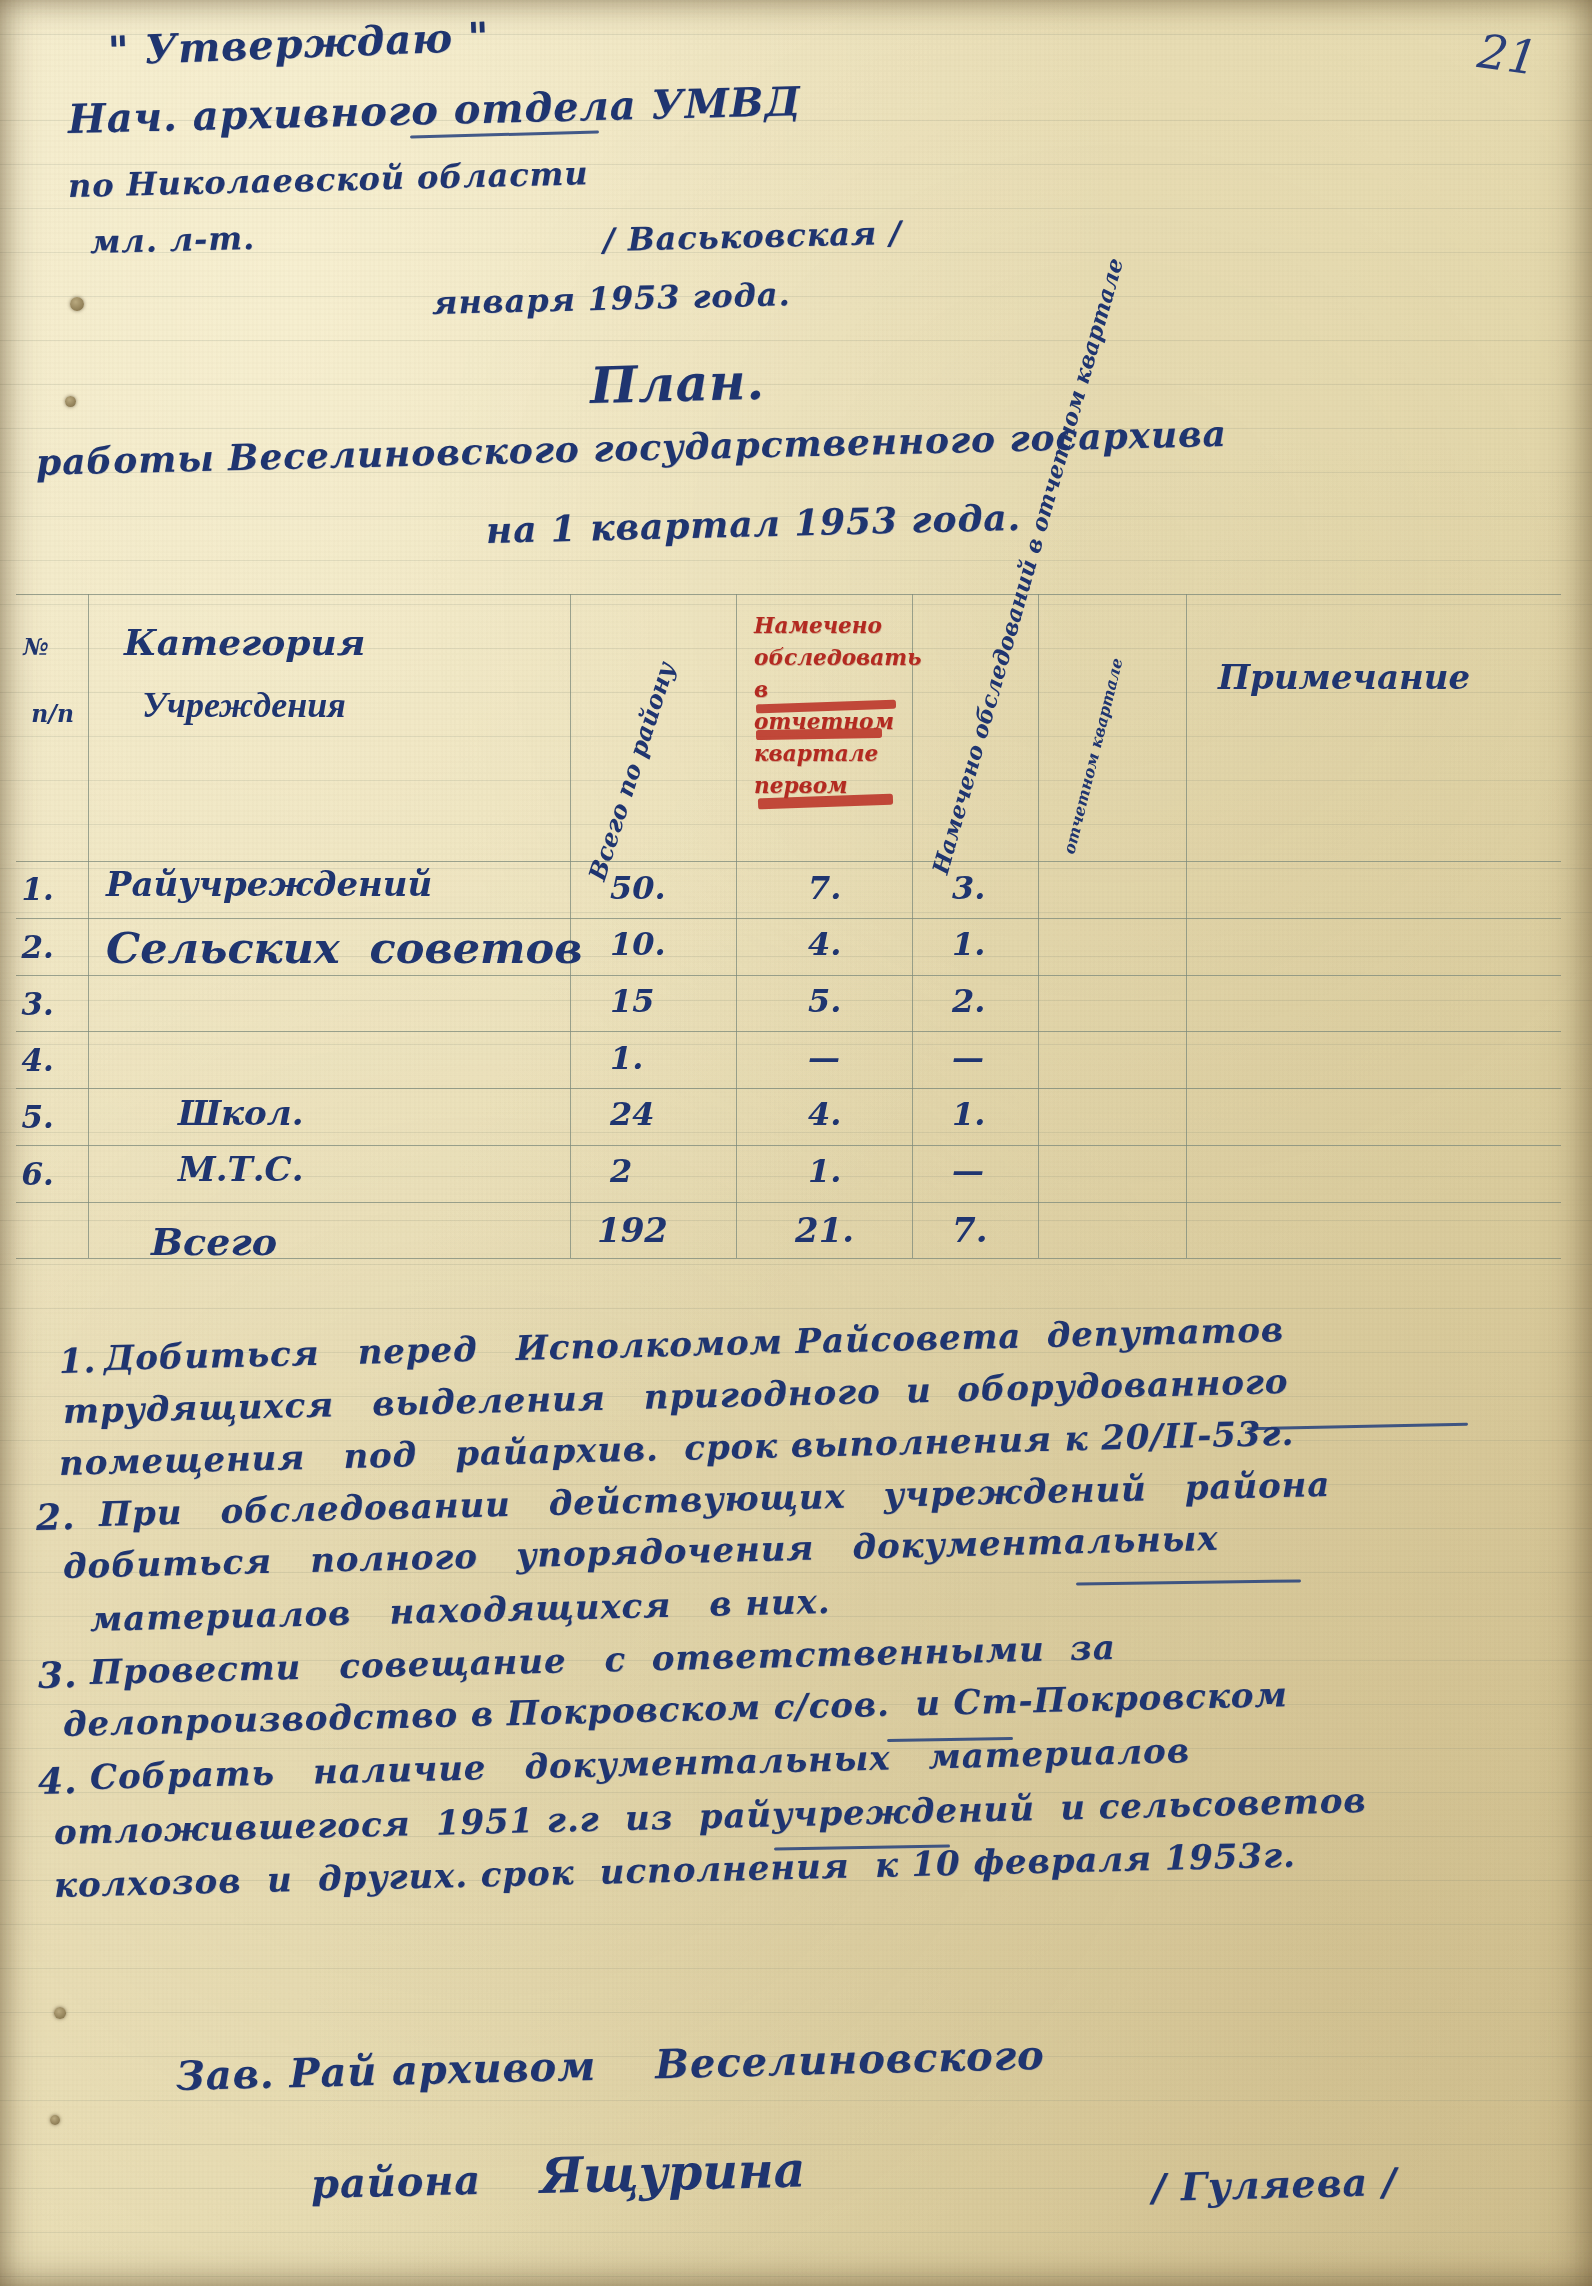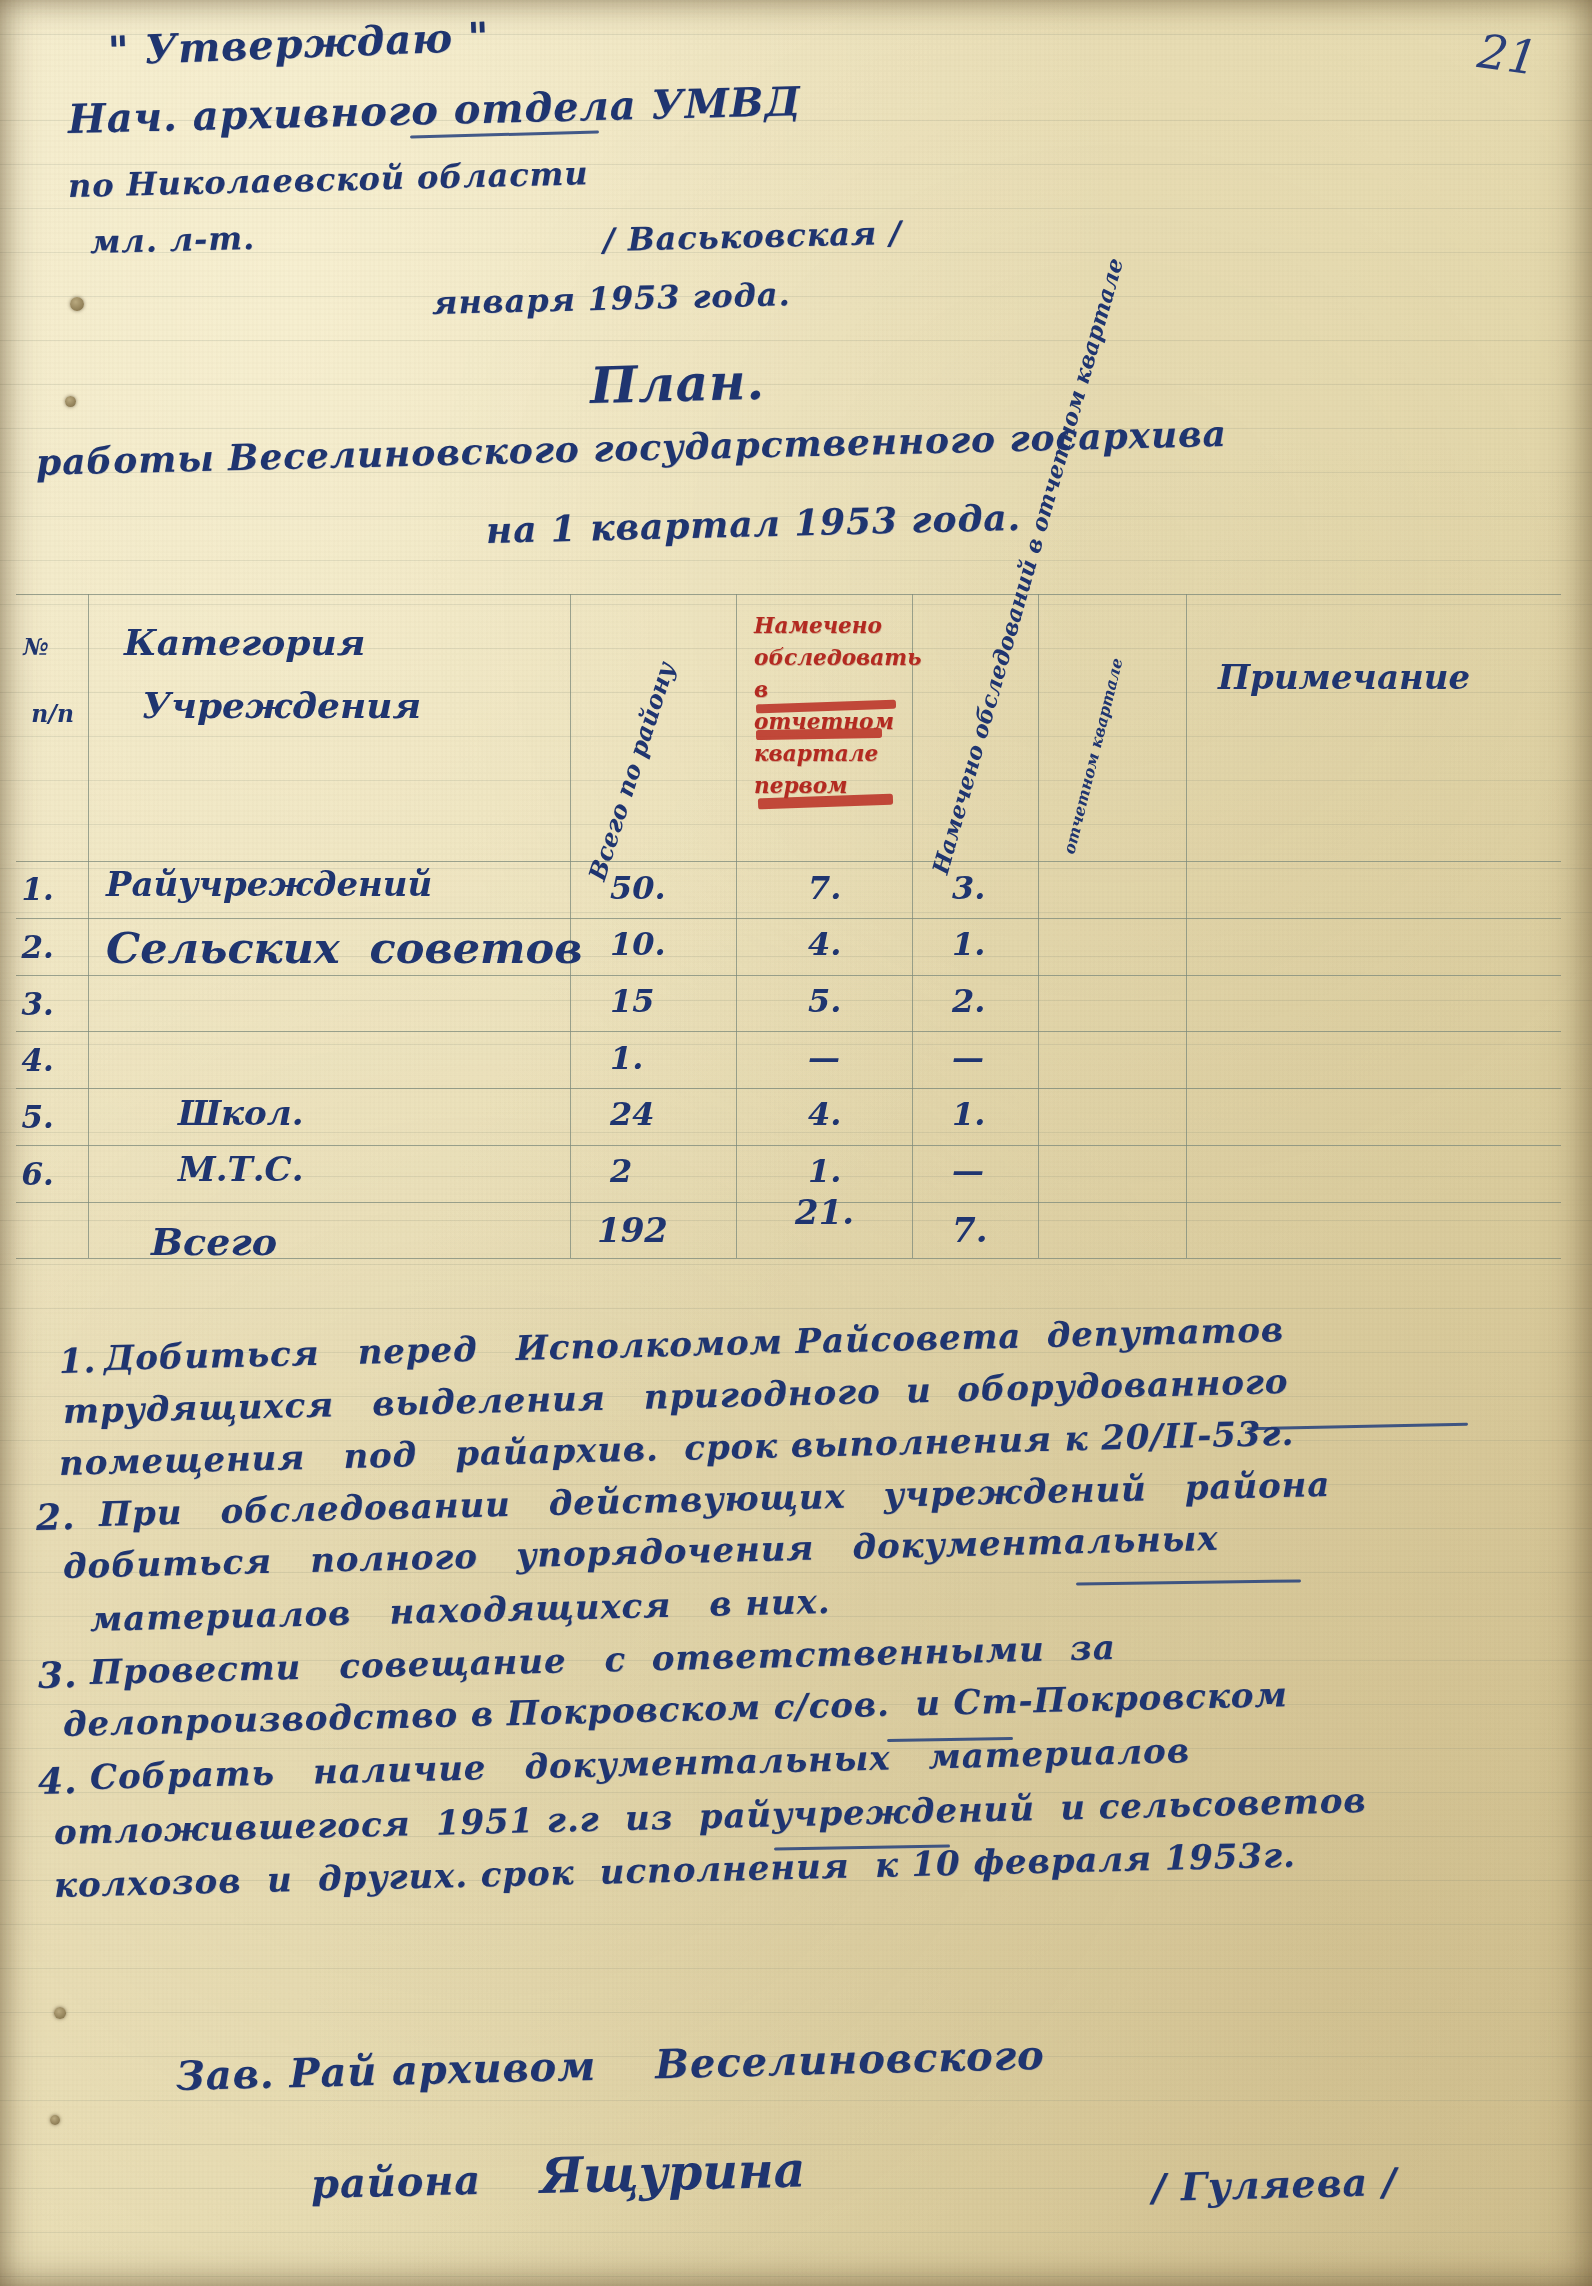--- a/index.html
+++ b/index.html
@@ -198,21 +198,21 @@
     <div class="tline v" style="left:554px; height:664px;"></div>
     <div class="tline v" style="left:720px; height:664px;"></div>
     <div class="tline v" style="left:896px; height:664px;"></div>
     <div class="tline v" style="left:1022px;height:664px;"></div>
     <div class="tline v" style="left:1170px;height:664px;"></div>
 
     <div class="cell" style="left:7.2px; top:20px; font-size:23.4px; line-height:67px;">№
  п/п</div>
 
     <div class="cell" style="left:108px; top:27px; font-size:36px;">Категория</div>
-    <div class="cell" style="left:126px; top:90px; font-size:36px;">Учреждения</div>
+    <div class="cell" style="left:126px; top:90px; font-size:36px;font-family:Liberation Serif, serif;">Учреждения</div>
 
     <div class="vert-head" style="left:594px; top:261px; transform: rotate(-72deg);">Всего по району</div>
 
     <div class="cell red" style="left:738px; top:16px; font-size:21.6px; line-height:32px; width:153px; white-space:normal;">Намечено обследовать в отчетном квартале первом</div>
     <div class="redstrike" style="left:740px; top:108px; width:140px; height:9px; transform:rotate(-2deg);"></div>
     <div class="redstrike" style="left:740px; top:135px; width:126px; height:10px; transform:rotate(-1deg);"></div>
     <div class="redstrike" style="left:742px; top:202px; width:135px; height:10.8px; transform:rotate(-2deg);"></div>
 
     <div class="vert-head" style="left:936px; top:257px; transform: rotate(-74deg); font-size:22.5px;">Намечено обследований в отчетном квартале</div>
     <div class="vert-head" style="left:1062px; top:243px; transform: rotate(-76deg); font-size:16px;">отчетном квартале</div>
@@ -248,21 +248,21 @@
     <div class="cell" style="left:936px;top:501px;font-size:32px;">1.</div>
 
     <div class="cell" style="left:5.4px;  top:562px; font-size:31px;">6.</div>
     <div class="cell" style="left:162px;top:555px; font-size:34px;">М.Т.С.</div>
     <div class="cell" style="left:594px;top:558px; font-size:32px;">2</div>
     <div class="cell" style="left:792px;top:558px; font-size:32px;">1.</div>
     <div class="cell" style="left:936px;top:558px;font-size:32px;">—</div>
 
     <div class="cell" style="left:135px;top:612px; font-size:38px;margin-top:13px;">Всего</div>
     <div class="cell" style="left:581px;top:616px; font-size:34px;">192</div>
-    <div class="cell" style="left:779px;top:598px; font-size:34px;">21.</div>
+    <div class="cell" style="left:779px;top:616px; font-size:34px;">21.</div>
     <div class="cell" style="left:936px;top:616px;font-size:34px;">7.</div>
   </div>
 
   <div class="ink hand slant1" style="left:59px; top:1341px; font-size:34px;">1.</div>
   <div class="ink hand slant1" style="left:104px; top:1338px; font-size:34px;">Добиться   перед   Исполкомом Райсовета  депутатов</div>
   <div class="ink hand slant1" style="left:63px; top:1391px; font-size:34px;">трудящихся   выделения   пригодного  и  оборудованного</div>
   <div class="strike" style="left:1247px; top:1425px; width:221px; transform:rotate(-1.2deg);"></div>
   <div class="ink hand slant1" style="left:59px; top:1443px; font-size:34px;">помещения   под   райархив.  срок выполнения к 20/II-53г.</div>
 
   <div class="ink hand slant1" style="left:36px; top:1496px; font-size:36px; font-weight:700;">2.</div>

